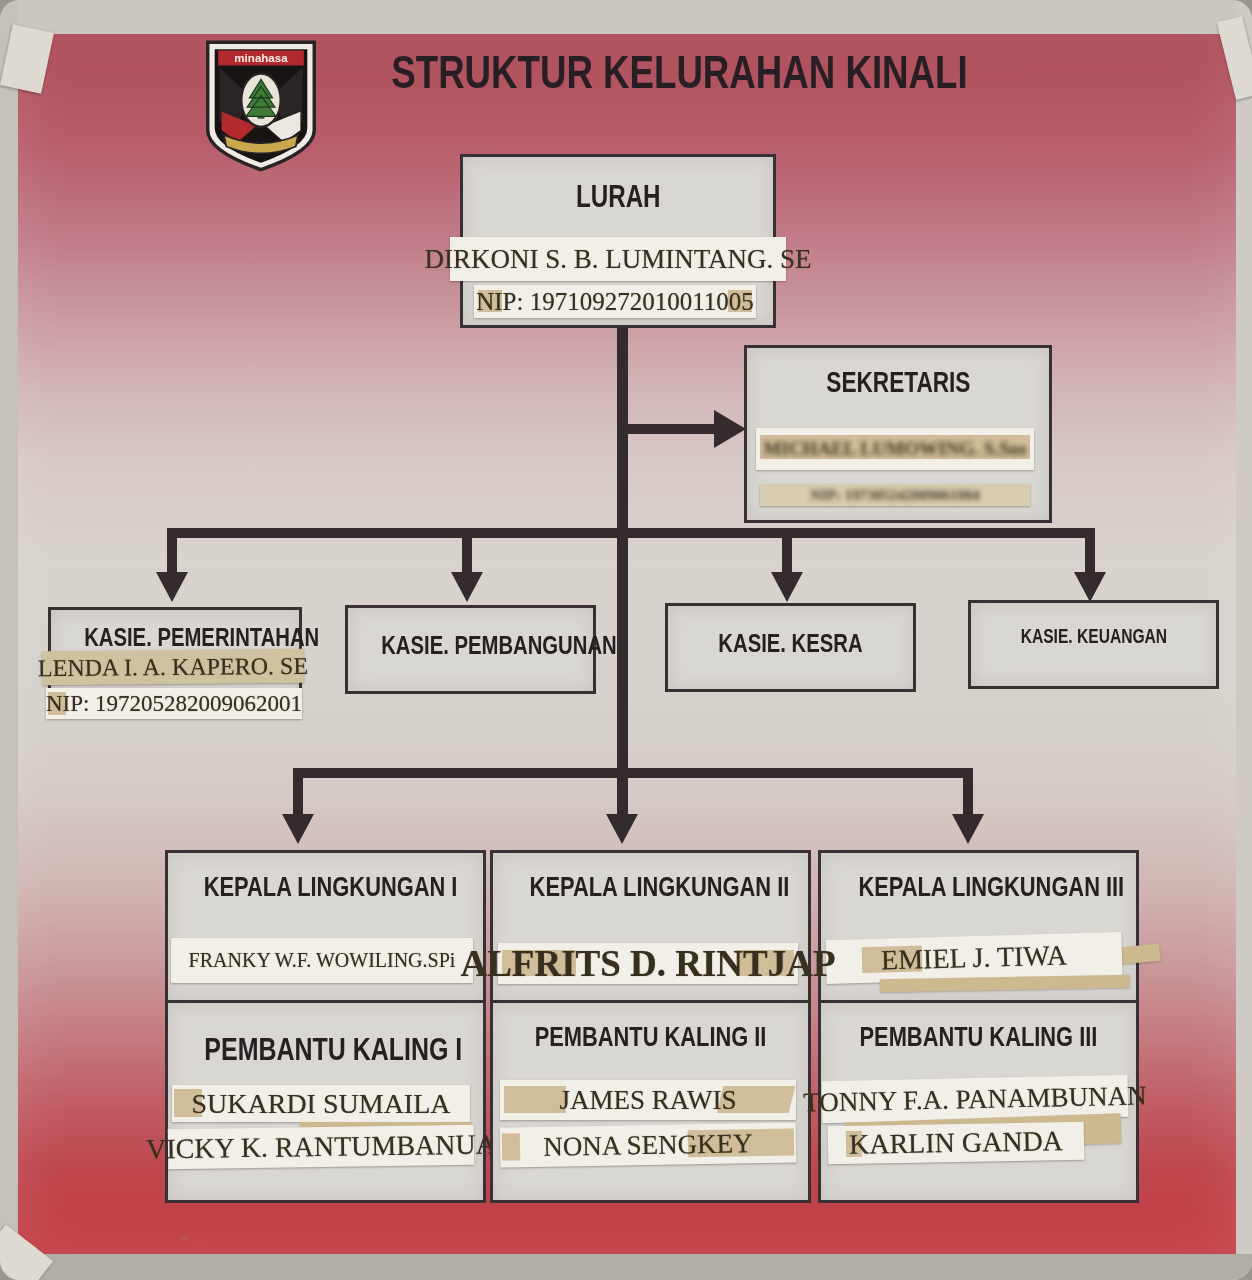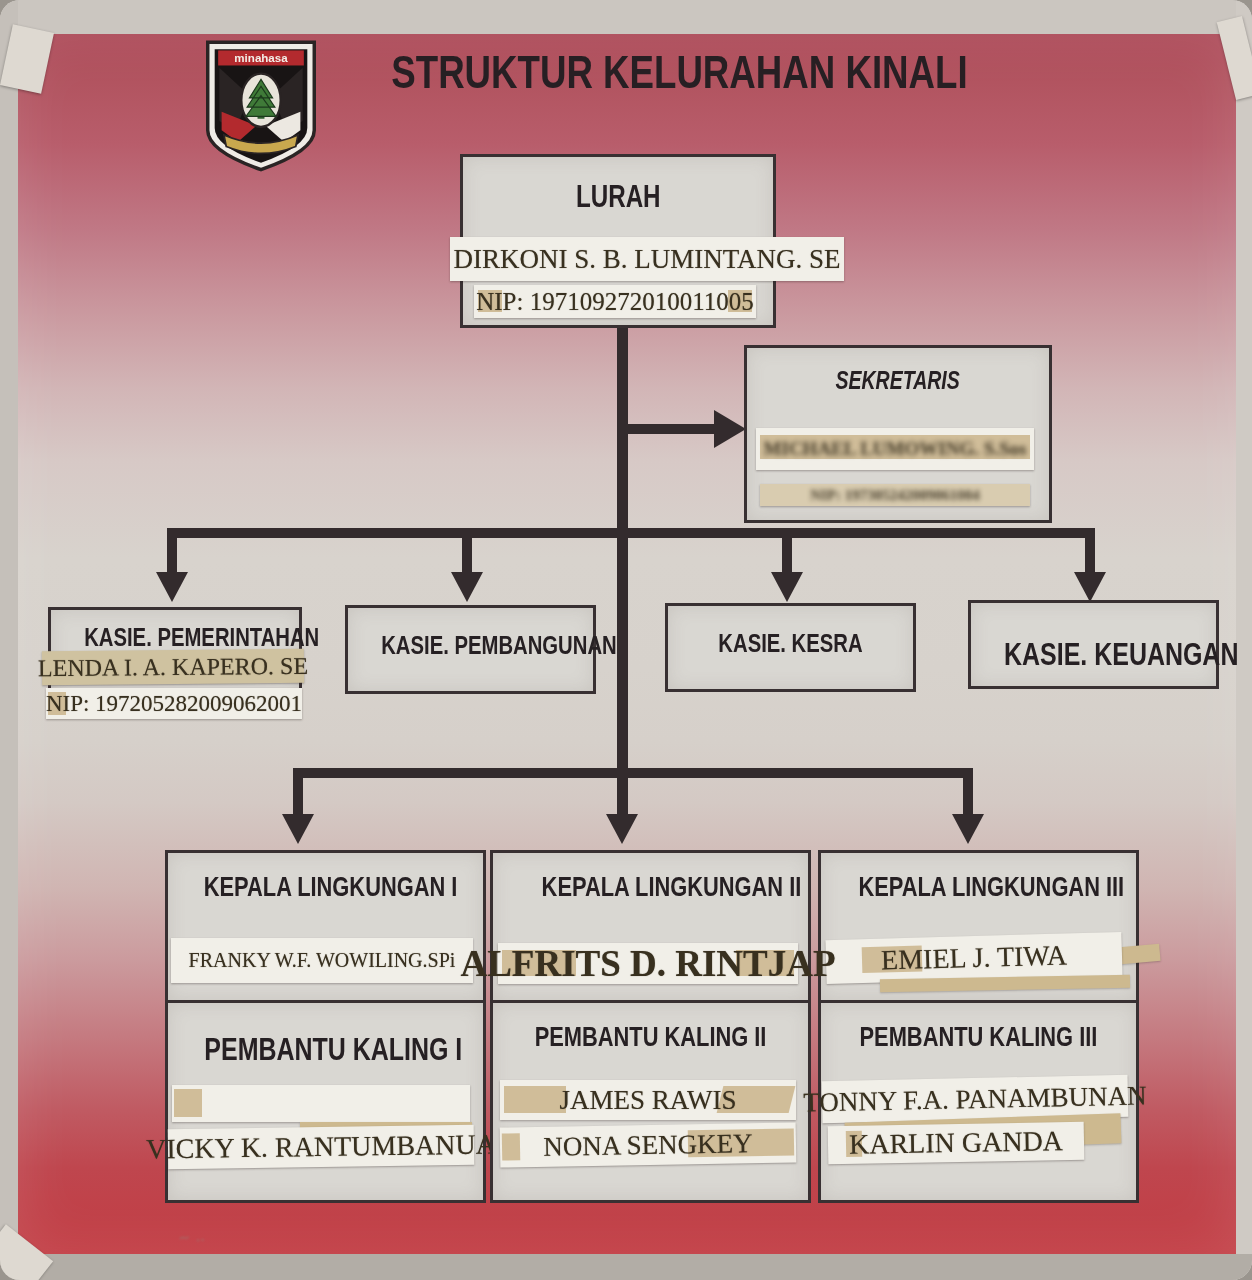--- a/index.html
+++ b/index.html
@@ -104,31 +104,31 @@
   <div class="arrow-down" style="left:282px;top:814px;"></div>
   <div class="arrow-down" style="left:606px;top:814px;"></div>
   <div class="vline" style="left:963px;top:768px;width:10px;height:48px;"></div>
   <div class="arrow-down" style="left:952px;top:814px;"></div>
 
   <div class="box" style="left:460px;top:154px;width:310px;height:168px;">
     <div class="box-title" style="margin-top:22px;font-size:31px;">
       <span class="cond">LURAH</span>
     </div>
   </div>
-  <div class="strip" style="left:450px;top:237px;width:394px;height:44px;font-size:27px;">
+  <div class="strip" style="left:450px;top:237px;width:336px;height:44px;font-size:27px;">
     <span class="txt">DIRKONI S. B. LUMINTANG. SE</span>
   </div>
   <div class="strip" style="left:474px;top:285px;width:282px;height:33px;font-size:25px;">
     <span class="tanc" style="left:4px;top:5px;width:24px;height:22px;"></span>
     <span class="tanc" style="right:4px;top:5px;width:24px;height:22px;"></span>
     <span class="txt">NIP: 197109272010011005</span>
   </div>
 
   <div class="box" style="left:744px;top:345px;width:302px;height:172px;">
-    <div class="box-title" style="margin-top:18px;font-size:25px;font-style:italic;">
+    <div class="box-title" style="margin-top:18px;font-size:29px;">
       <span class="cond">SEKRETARIS</span>
     </div>
   </div>
   <div class="strip" style="left:756px;top:428px;width:278px;height:42px;">
     <span class="tanc" style="left:4px;top:7px;width:270px;height:24px;"></span>
     <span class="txt blurred" style="font-size:19px;font-weight:bold;">MICHAEL LUMOWING. S.Sos</span>
   </div>
   <div class="strip" style="left:760px;top:484px;width:270px;height:22px;background:#d9ccb0;">
     <span class="txt blurred2" style="font-size:15px;font-weight:bold;">NIP: 197305242009061004</span>
   </div>
@@ -152,36 +152,36 @@
     </div>
   </div>
 
   <div class="box" style="left:665px;top:603px;width:245px;height:83px;">
     <div class="box-title" style="margin-top:22px;font-size:26px;">
       <span class="cond">KASIE. KESRA</span>
     </div>
   </div>
 
   <div class="box" style="left:968px;top:600px;width:245px;height:83px;">
-    <div class="box-title" style="margin-top:33px;font-size:32px;">
+    <div class="box-title" style="margin-top:22px;font-size:20px;">
       <span class="cond">KASIE. KEUANGAN</span>
     </div>
   </div>
 
   <div class="box" style="left:165px;top:850px;width:315px;height:147px;">
     <div class="box-title" style="margin-top:18px;font-size:28px;">
       <span class="cond">KEPALA LINGKUNGAN I</span>
     </div>
   </div>
   <div class="strip" style="left:171px;top:938px;width:302px;height:45px;">
     <span class="txt" style="font-size:20px;">FRANKY W.F. WOWILING.SPi</span>
   </div>
 
   <div class="box" style="left:490px;top:850px;width:315px;height:147px;">
-    <div class="box-title" style="margin-top:18px;font-size:28px;margin-left:12px;">
+    <div class="box-title" style="margin-top:18px;font-size:28px;">
       <span class="cond">KEPALA LINGKUNGAN II</span>
     </div>
   </div>
   <div class="strip" style="left:498px;top:943px;width:300px;height:41px;">
     <span class="tanc" style="left:4px;top:7px;width:74px;height:26px;"></span>
     <span class="tanc" style="right:4px;top:7px;width:58px;height:26px;"></span>
     <span class="txt" style="font-size:37px;font-weight:bold;">ALFRITS D. RINTJAP</span>
   </div>
 
   <div class="box" style="left:818px;top:850px;width:315px;height:147px;">
@@ -196,20 +196,21 @@
   </div>
   <div class="tanband" style="left:880px;top:977px;width:250px;height:13px;transform:rotate(-1deg);"></div>
 
   <div class="box" style="left:165px;top:1000px;width:315px;height:197px;">
     <div class="box-title" style="margin-top:28px;font-size:32px;">
       <span class="cond">PEMBANTU KALING I</span>
     </div>
   </div>
   <div class="strip" style="left:172px;top:1085px;width:298px;height:37px;">
     <span class="tanc" style="left:2px;top:4px;width:28px;height:28px;"></span>
+    <span class="txt" style="font-size:28px;">SUKARDI SUMAILA</span>
   </div>
   <div class="tanband" style="left:300px;top:1122px;width:172px;height:14px;"></div>
   <div class="strip" style="left:168px;top:1127px;width:306px;height:40px;transform:rotate(-0.8deg);">
     <span class="txt" style="font-size:28px;">VICKY K. RANTUMBANUA</span>
   </div>
 
   <div class="box" style="left:490px;top:1000px;width:315px;height:197px;">
     <div class="box-title" style="margin-top:18px;font-size:28px;">
       <span class="cond">PEMBANTU KALING II</span>
     </div>

